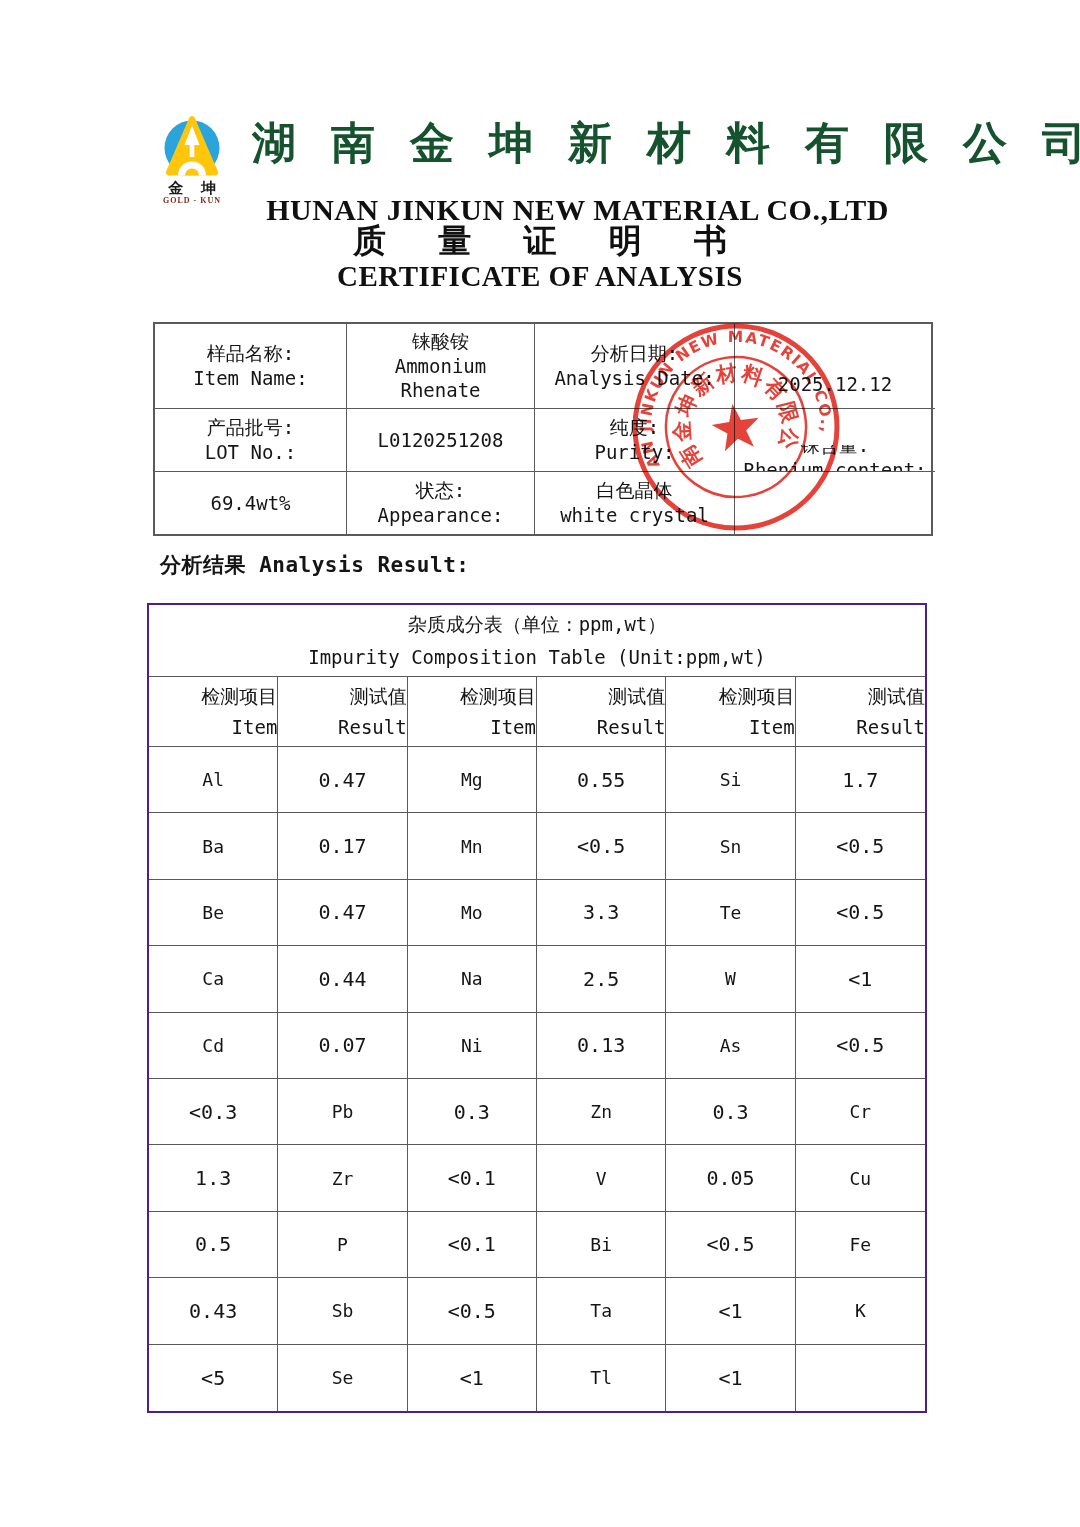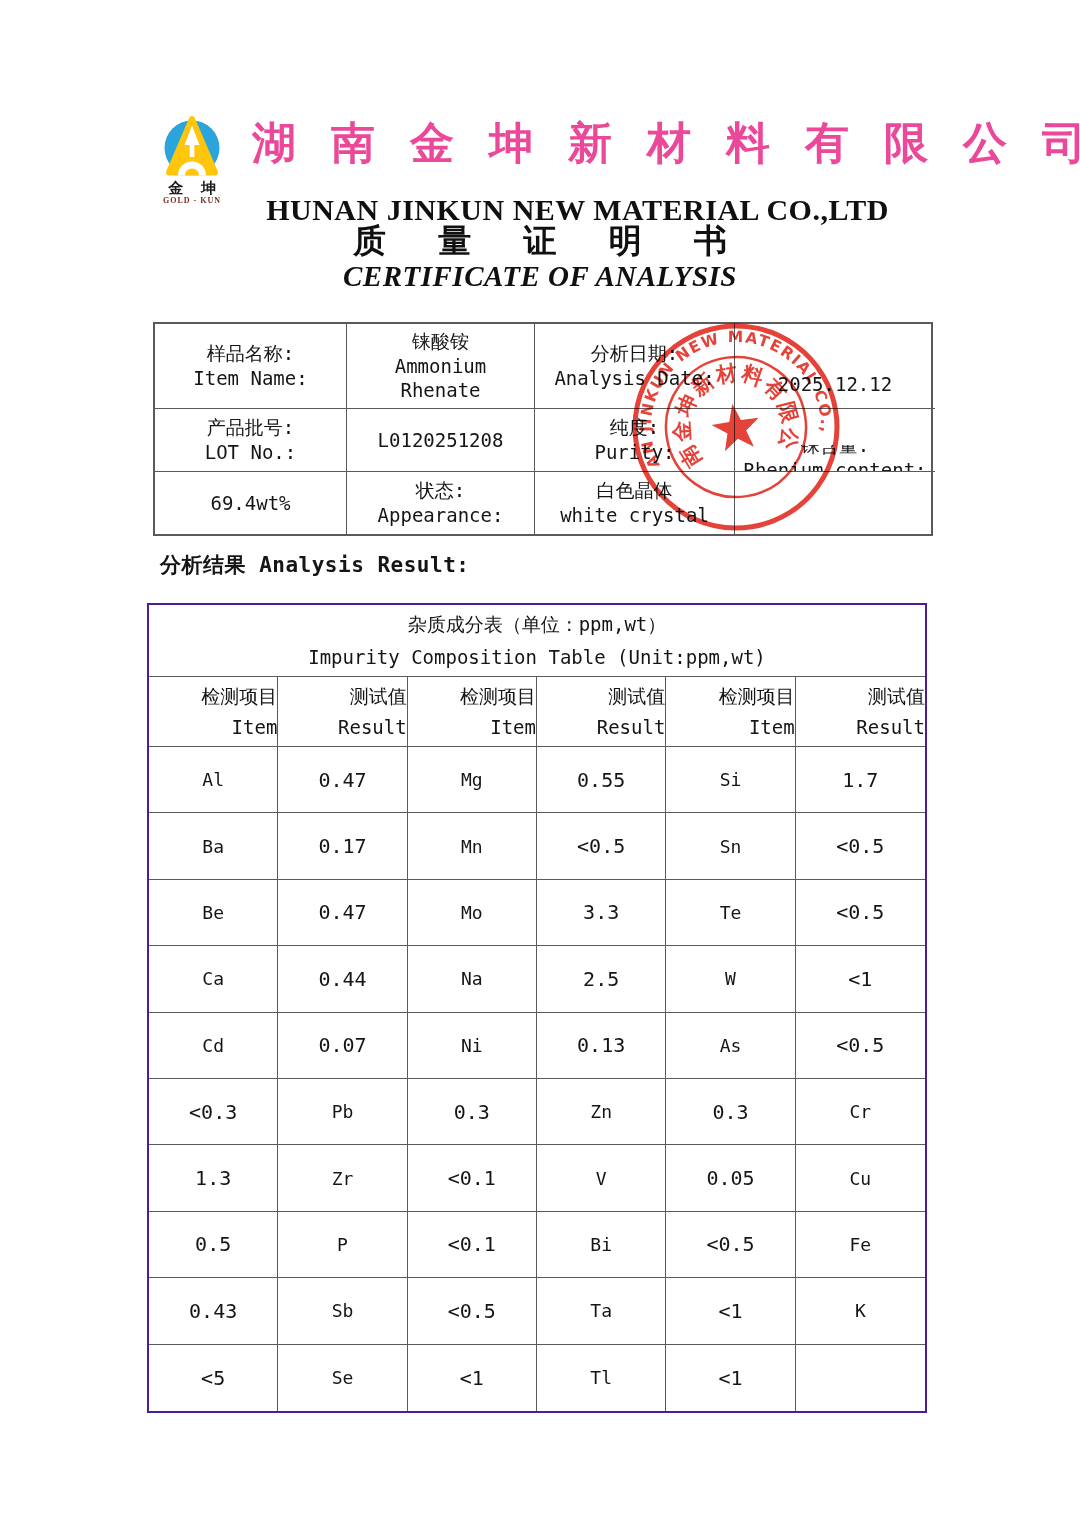--- a/index.html
+++ b/index.html
@@ -16,36 +16,36 @@
     color:#1c1c1c; font-family:"Liberation Serif",serif; white-space:nowrap;
   }
   .logo-cap-en {
     position:absolute; left:158px; top:196px; width:68px; text-align:center;
     font-size:8px; font-weight:bold; color:#7c2d21; letter-spacing:1px;
     font-family:"Liberation Serif",serif; white-space:nowrap;
   }
   .company-cn {
     position:absolute; left:240px; top:114px; width:675px; text-align:center;
     font-size:44px; font-weight:bold; letter-spacing:12px; text-indent:12px;
-    font-family:"Liberation Serif",serif; white-space:nowrap; color:#ec4899;
+    font-family:"Liberation Serif",serif; white-space:nowrap; color:#14532d;
   }
   .company-en {
     position:absolute; left:240px; top:169px; width:675px; text-align:center;
     font-size:30px; font-weight:bold; letter-spacing:0.5px;
     font-family:"Liberation Serif",serif; white-space:nowrap; color:#101010;margin-top:24px;
   }
   .cert-title-cn {
     position:absolute; left:0; top:219px; width:1080px; text-align:center;
     font-size:33px; font-weight:bold; letter-spacing:22px; text-indent:22px;
     font-family:"Liberation Serif",serif; color:#101010;
   }
   .cert-title-en {
     position:absolute; left:0; top:260px; width:1080px; text-align:center;
     font-size:29px; font-weight:bold; letter-spacing:0.5px;
-    font-family:"Liberation Serif",serif; color:#101010;font-style:italic;
+    font-family:"Liberation Serif",serif; color:#101010;
   }
   
   .info-table {
     position:absolute; left:153px; top:322px; width:780px;
     display:grid; grid-template-columns:192px 188px 200px 200px;
     grid-template-rows:85px 63px 62px;
     border:2px solid #5a5a5a; box-sizing:border-box;
   }
   .info-table .cell {
     border-right:1.5px solid #5a5a5a; border-bottom:1.5px solid #5a5a5a;

